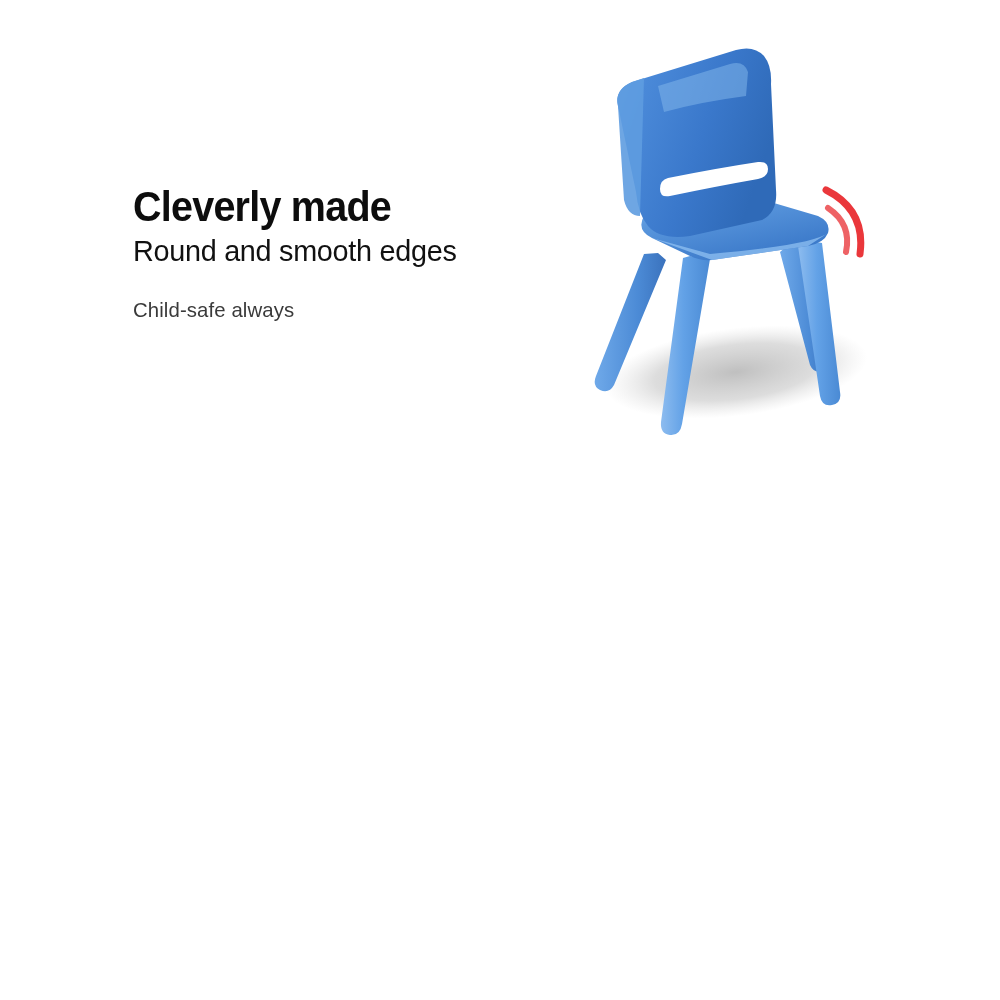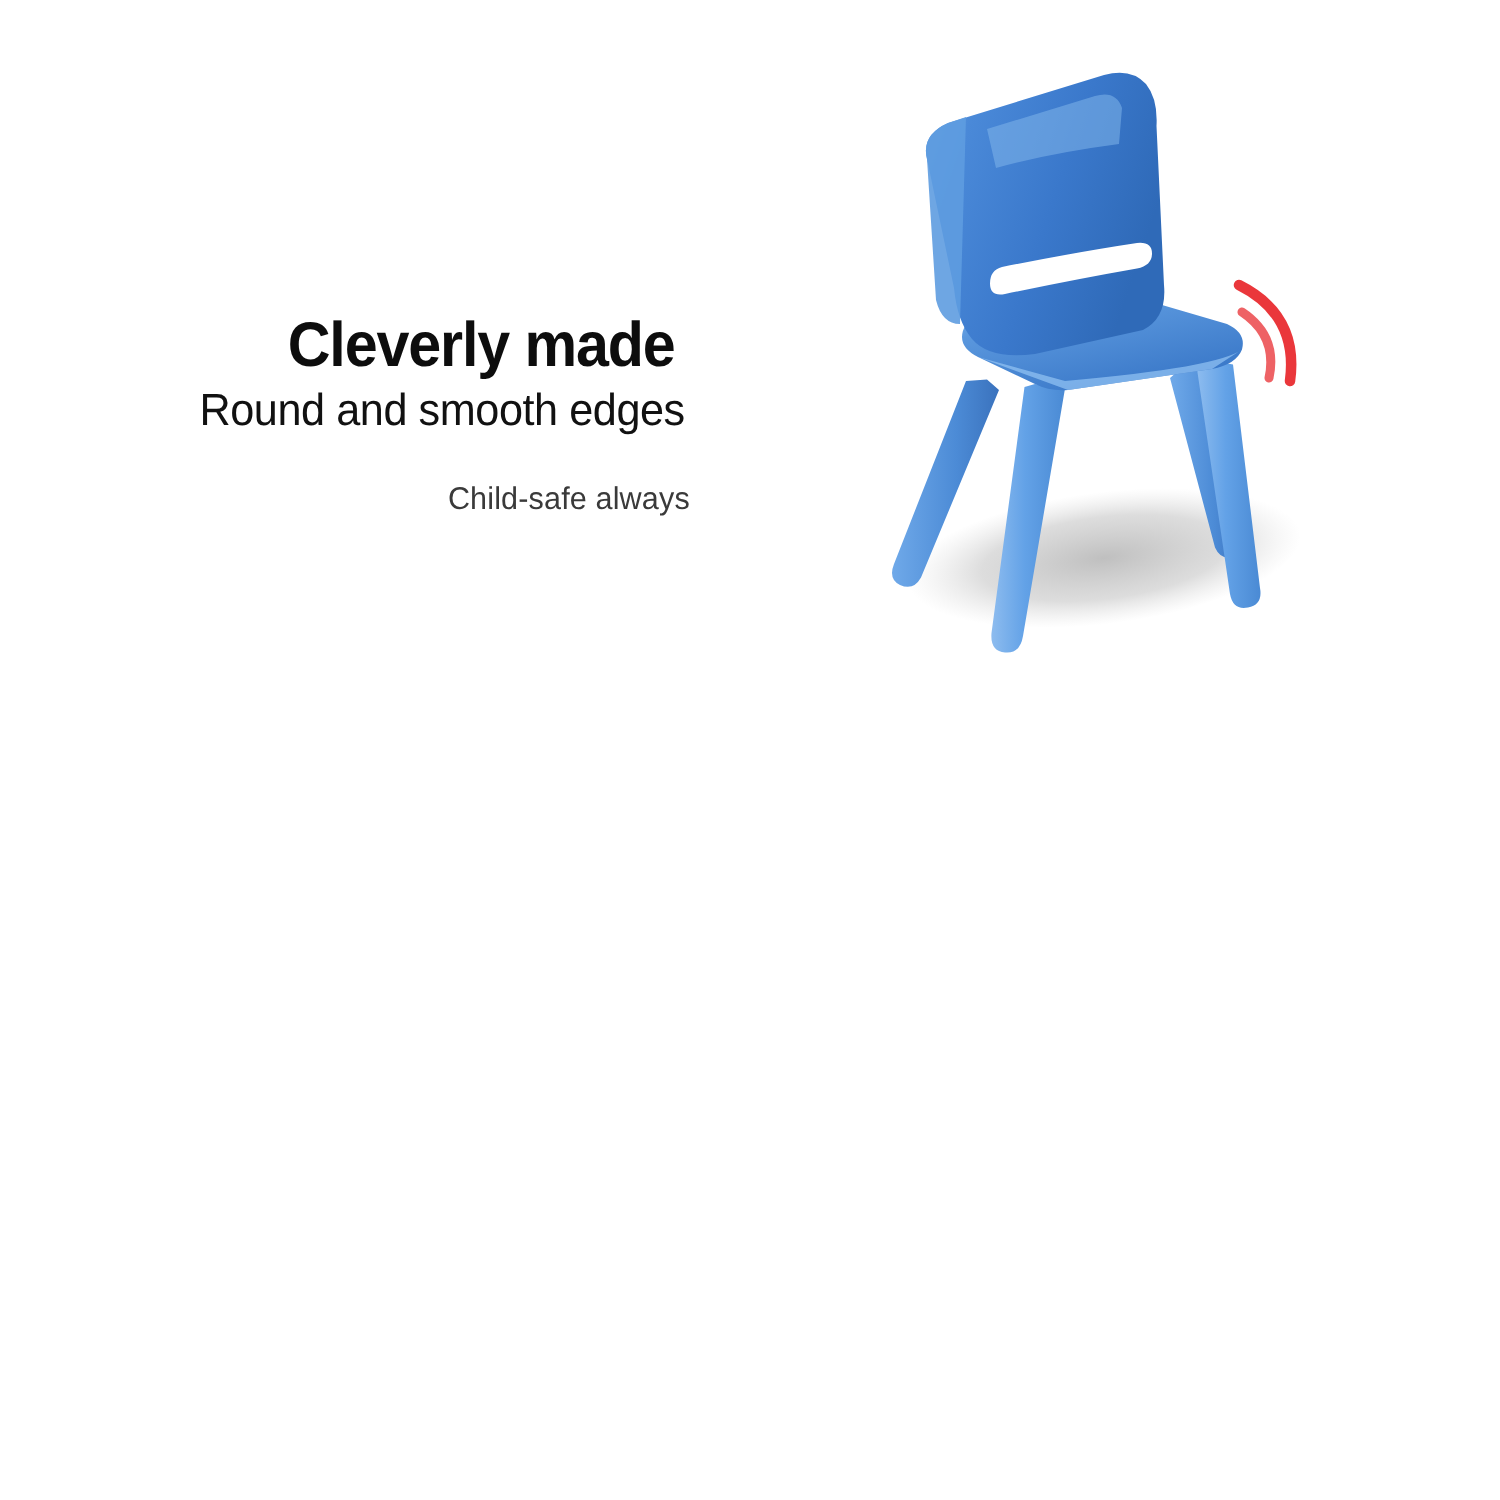--- a/index.html
+++ b/index.html
@@ -10,21 +10,21 @@
     font-family:"Liberation Sans", sans-serif;
     overflow:hidden;
     position:relative;
   }
   .panel{position:absolute;left:0;width:1000px;height:500px;}
   #panel-top{top:0;}
   #panel-bottom{top:500px;}
 
   
   .copy{position:absolute;}
-  #copy-top{left:133px;top:186px;text-align:right;margin-top:23px;}
+  #copy-top{left:133px;top:186px;text-align:left;}
 
   .headline{
     font-size:42px;
     font-weight:bold;
     color:#0d0d0d;
     letter-spacing:-0.8px;
     line-height:1.0;
     white-space:nowrap;
     transform:scaleX(0.94);
     transform-origin:left center;

